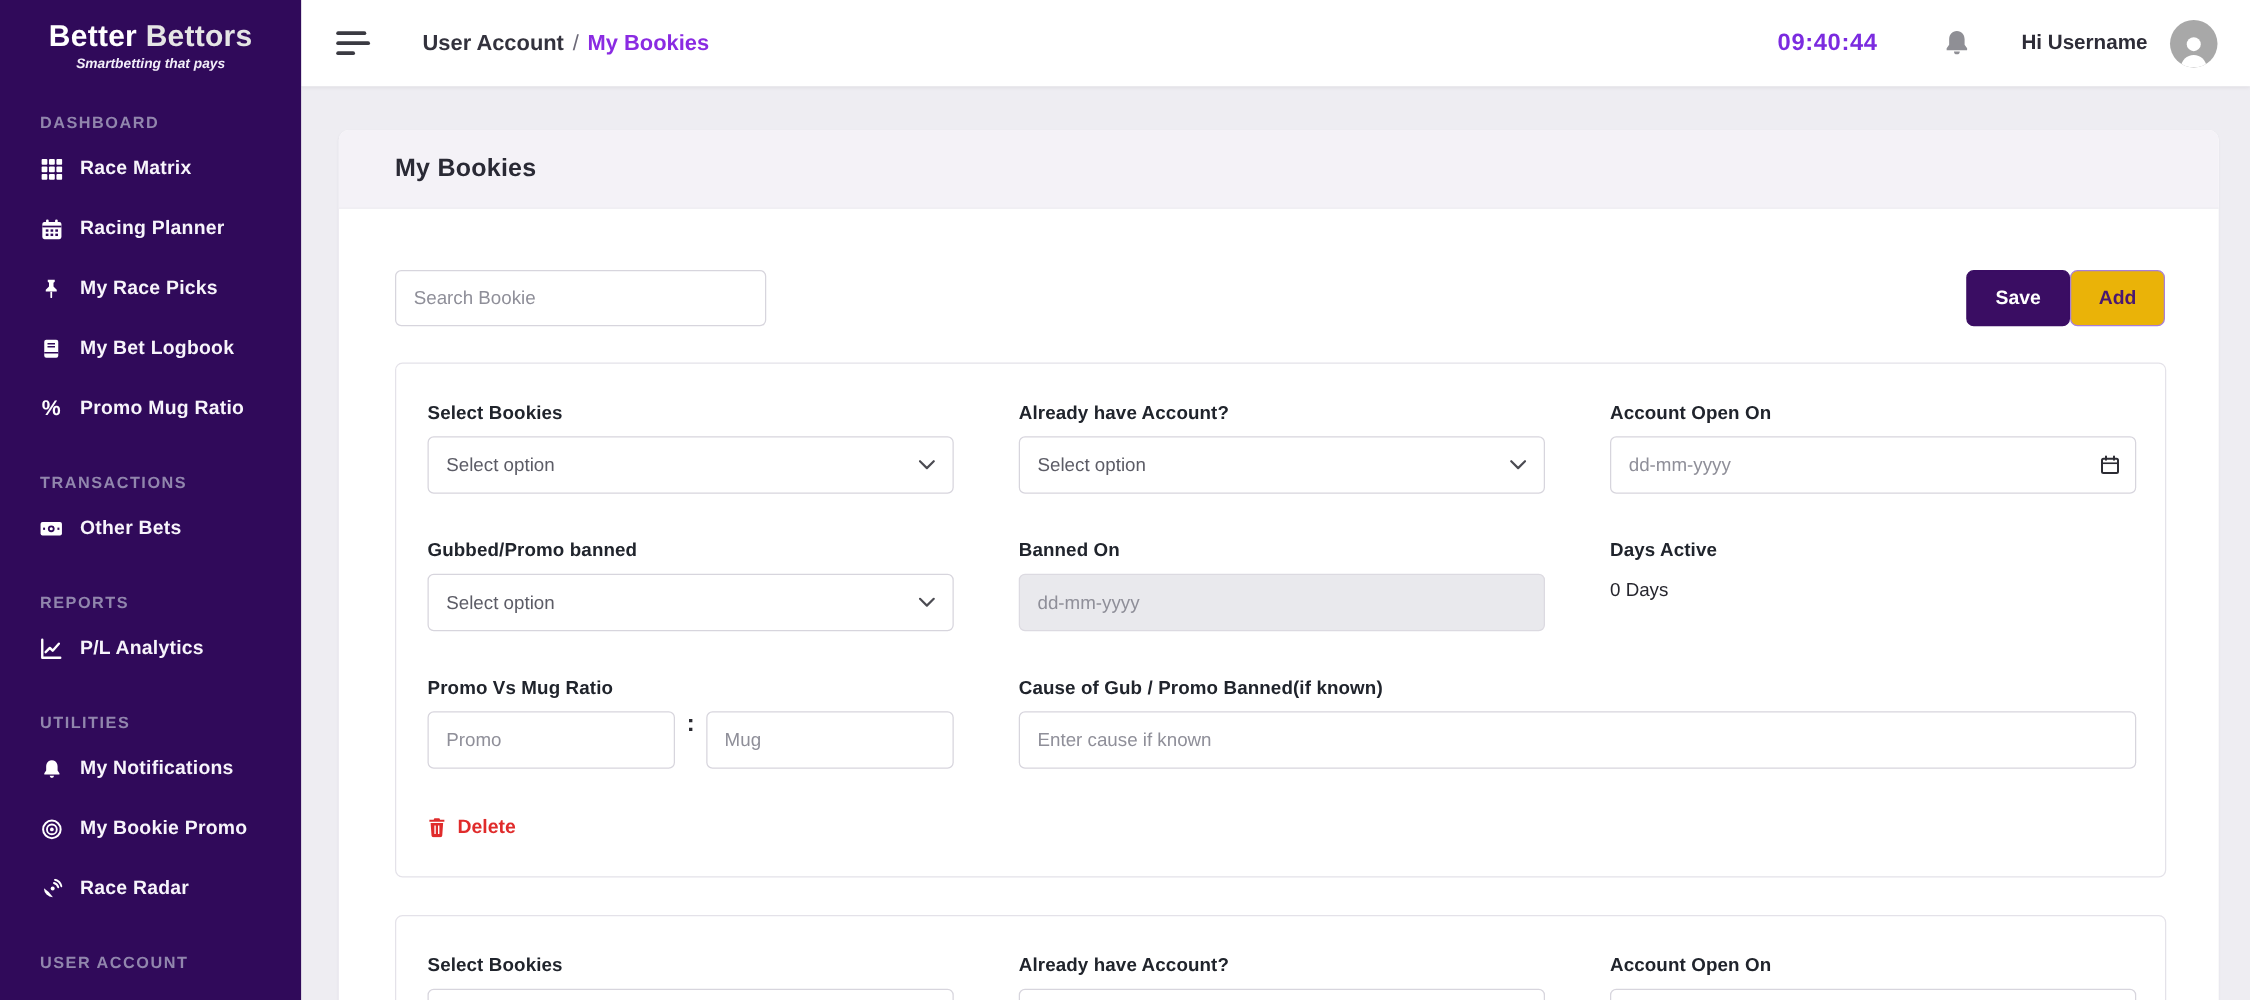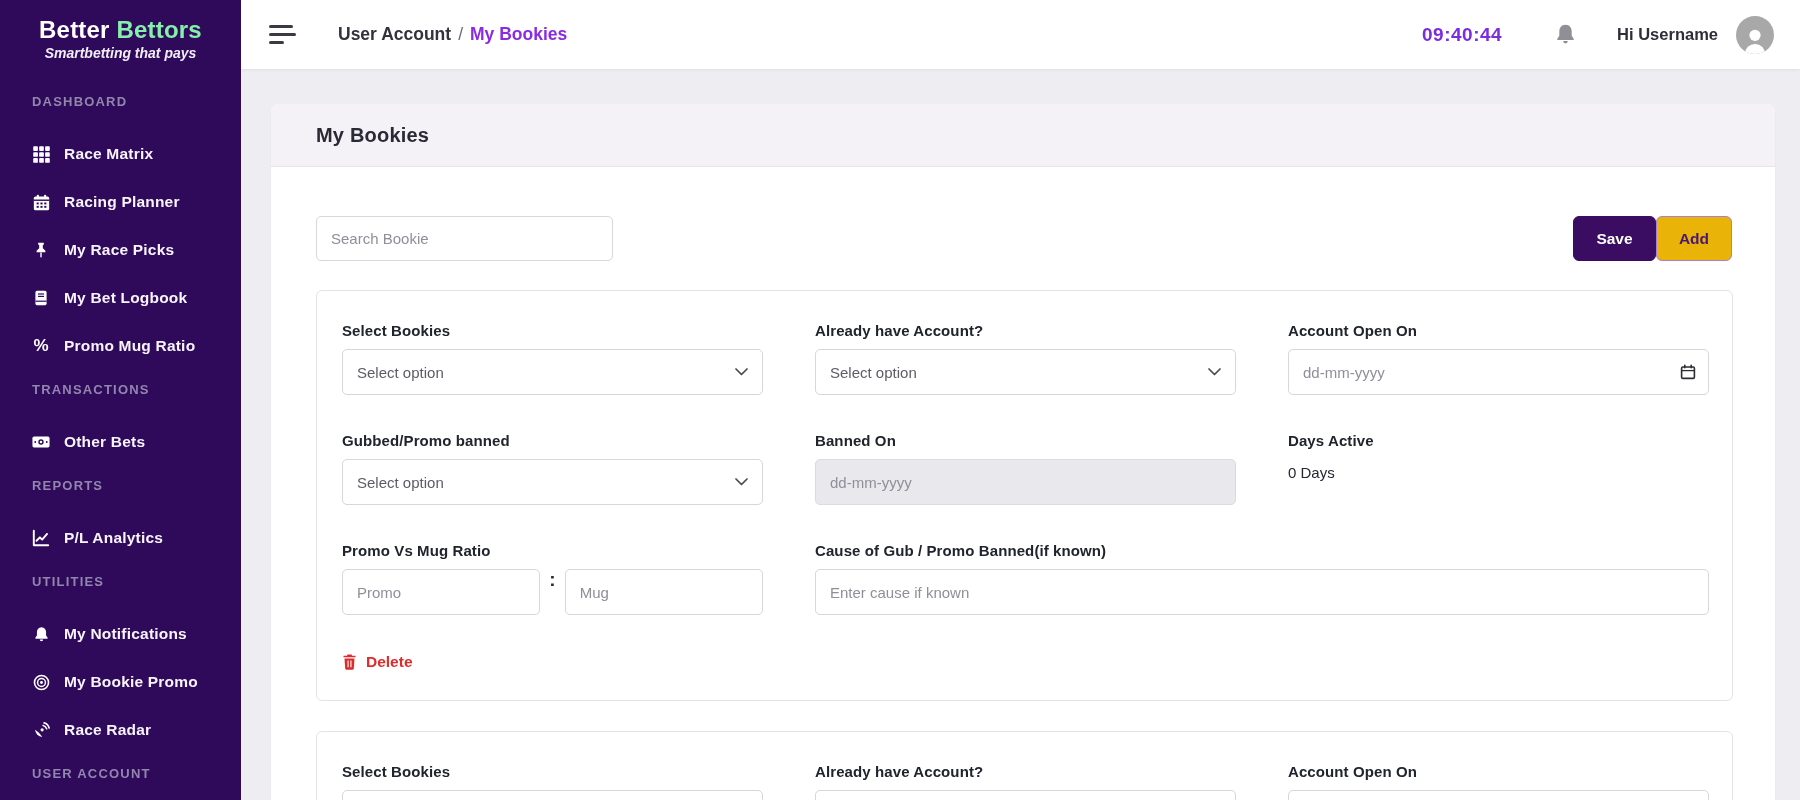--- a/index.html
+++ b/index.html
@@ -4,24 +4,24 @@
 <style>
   * { margin:0; padding:0; box-sizing:border-box; }
   html,body { width:1800px; height:800px; overflow:hidden; }
   body { font-family:"Liberation Sans", sans-serif; display:flex; background:#eeedf2; color:#20242c; }
 
   
   .sidebar { width:241px; min-width:241px; height:100%; background:#300a5a; color:#fff; overflow:hidden; }
   .logo-block { padding:16px 8px 6px; text-align:center; }
   .logo-line { font-size:24px; font-weight:bold; letter-spacing:.2px; }
   .logo-primary { color:#ffffff; }
-  .logo-secondary { color:#86efac; }
-  .tagline { font-size:14px; font-style:italic; font-weight:bold; color:#f2eef9; margin-top:1px; }
+  .logo-secondary { color:#e5e5e5; }
+  .tagline { font-size:11px; font-style:italic; font-weight:bold; color:#f2eef9; margin-top:1px; }
   .section-label { font-size:13px; font-weight:bold; letter-spacing:1.2px; color:#9186ad; margin:27px 0 6px 32px; }
-  .nav-item { display:flex; align-items:flex-end; height:48px; padding-left:32px; cursor:pointer; text-decoration:none; color:#f7f4fb; }
+  .nav-item { display:flex; align-items:center; height:48px; padding-left:32px; cursor:pointer; text-decoration:none; color:#f7f4fb; }
   .nav-icon { width:18px; height:18px; display:flex; align-items:center; justify-content:center; margin-right:14px; color:#fff; font-weight:800; }
   .nav-icon svg { display:block; }
   .nav-label { font-size:15.5px; font-weight:bold; letter-spacing:.2px; }
 
   
   .main { flex:1; display:flex; flex-direction:column; height:100%; overflow:hidden; }
   .topbar { height:69px; min-height:69px; background:#ffffff; display:flex; align-items:center; padding:0 26px 0 28px; box-shadow:0 1px 3px rgba(0,0,0,.06); position:relative; z-index:2; }
   .hamburger { width:27px; display:flex; flex-direction:column; gap:5px; cursor:pointer; margin-right:42px; }
   .hamburger span { display:block; height:3px; border-radius:2px; background:#3a3a42; }
   .hamburger .l1 { width:24px; }

